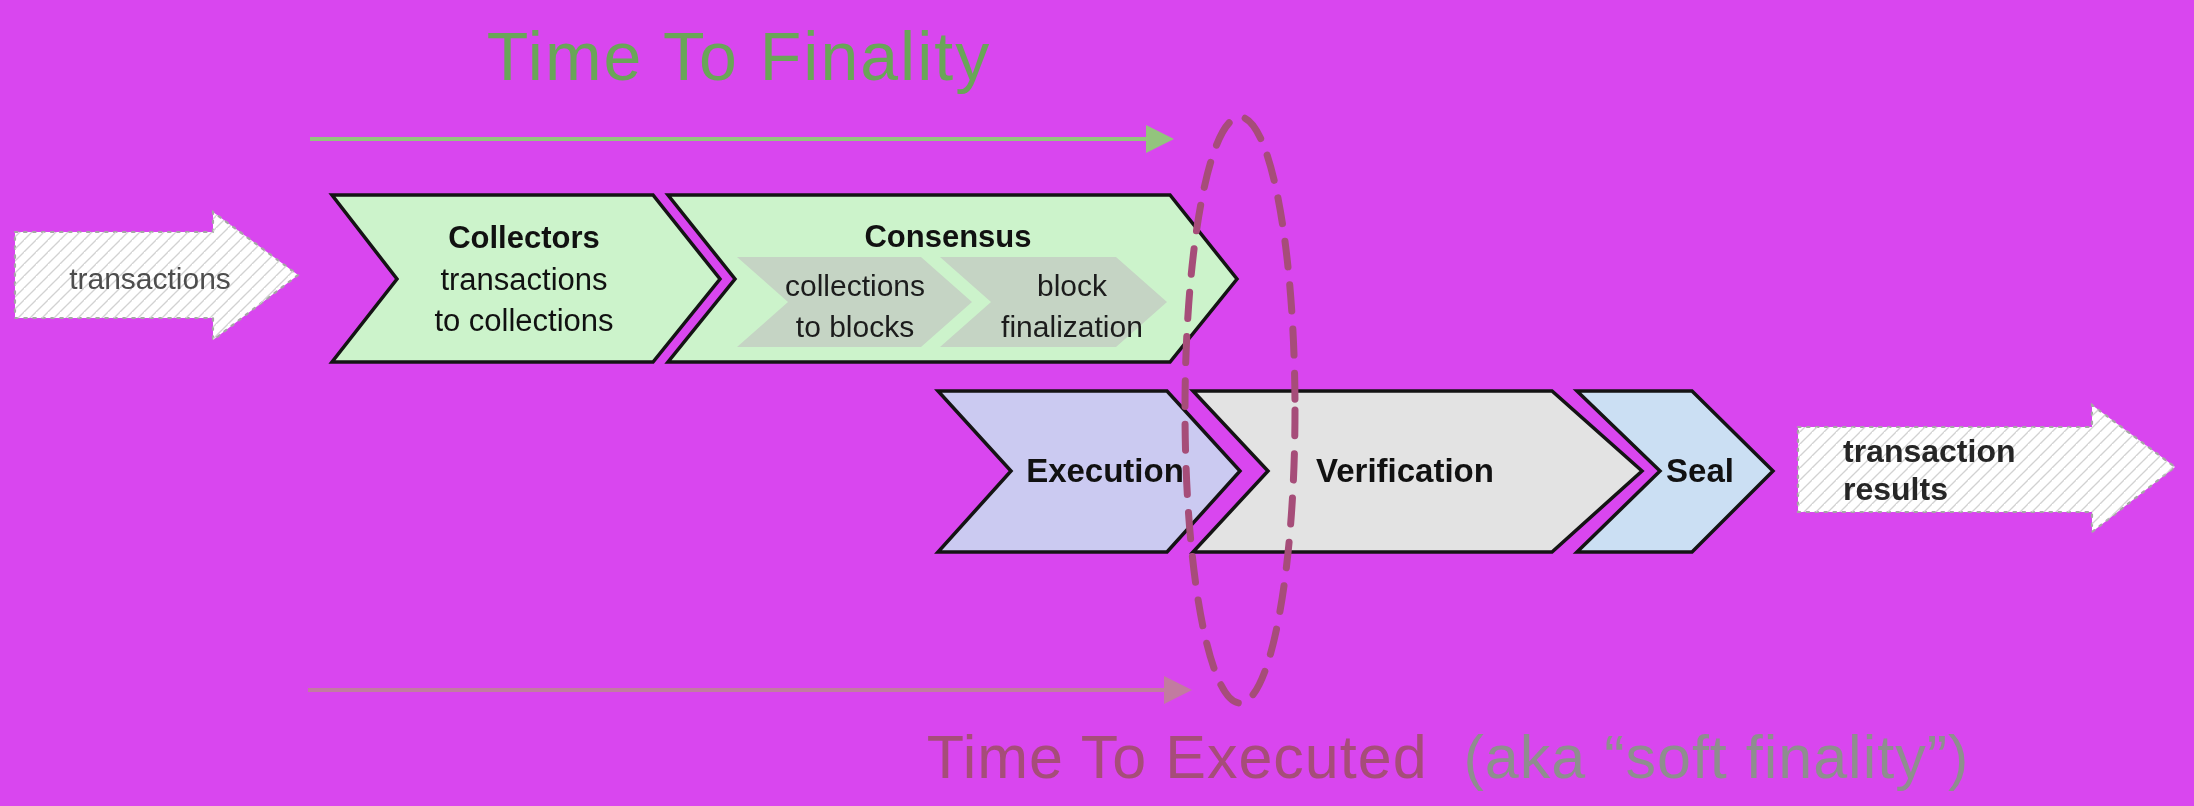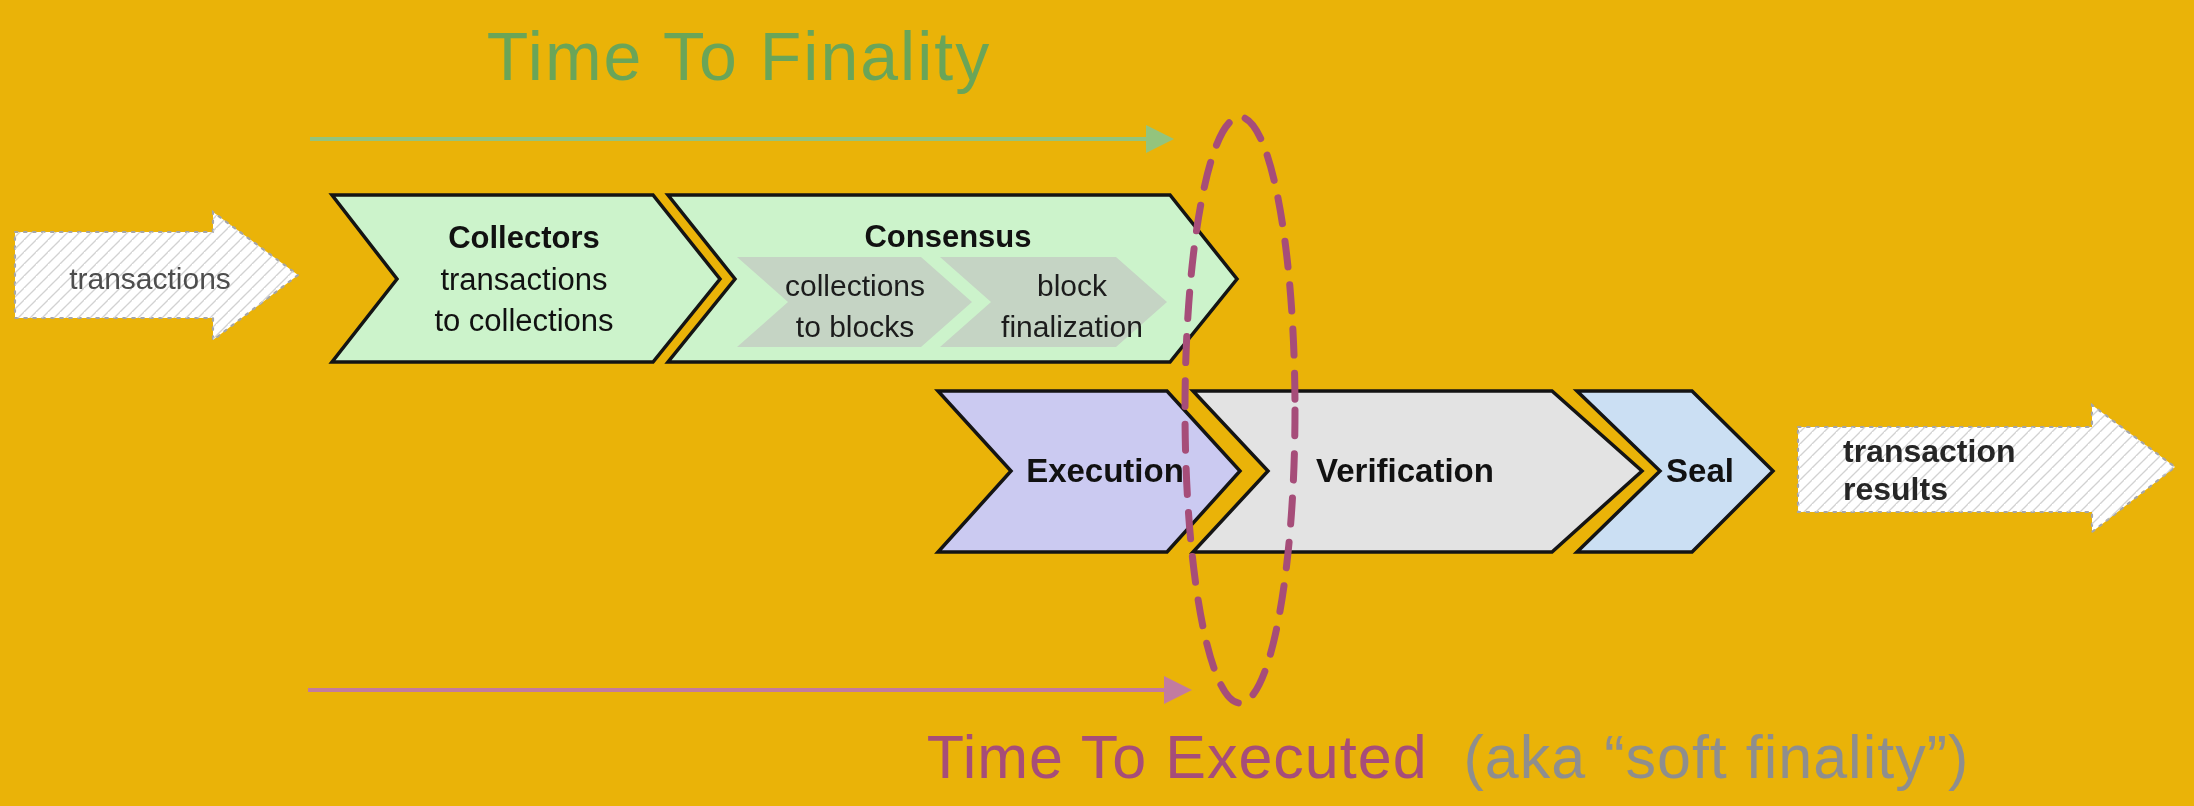--- a/index.html
+++ b/index.html
@@ -1,16 +1,16 @@
 <!DOCTYPE html>
 <html><head>
 <meta charset="utf-8">
 <style>
   html,body{margin:0;padding:0;background:#ffffff;}
-  .canvas-wrap{width:2194px;height:806px;background:#eab308;overflow:hidden;}
+  .canvas-wrap{width:2194px;height:806px;background:#d946ef;overflow:hidden;}
   svg{display:block;}
   svg text{font-family:"Liberation Sans", sans-serif;}
   .stage-title{font-weight:bold;font-size:31px;fill:#111111;}
   .stage-line{font-size:31px;fill:#111111;}
   .stage-title-lg{font-weight:bold;font-size:33px;fill:#111111;}
   .sub-line{font-size:30px;fill:#1c1c1c;}
   .big-label{font-size:68px;letter-spacing:2px;}
   .caption-label{font-size:61px;letter-spacing:1px;}
   .sketch-label{font-size:30px;fill:#4d4d4d;}
   .sketch-label-dark{font-size:32px;fill:#262626;font-weight:bold;}

